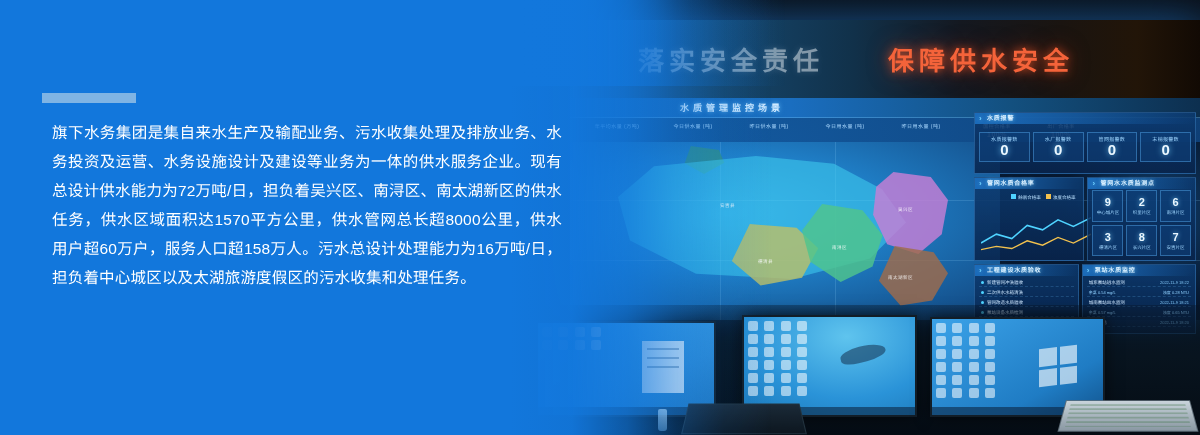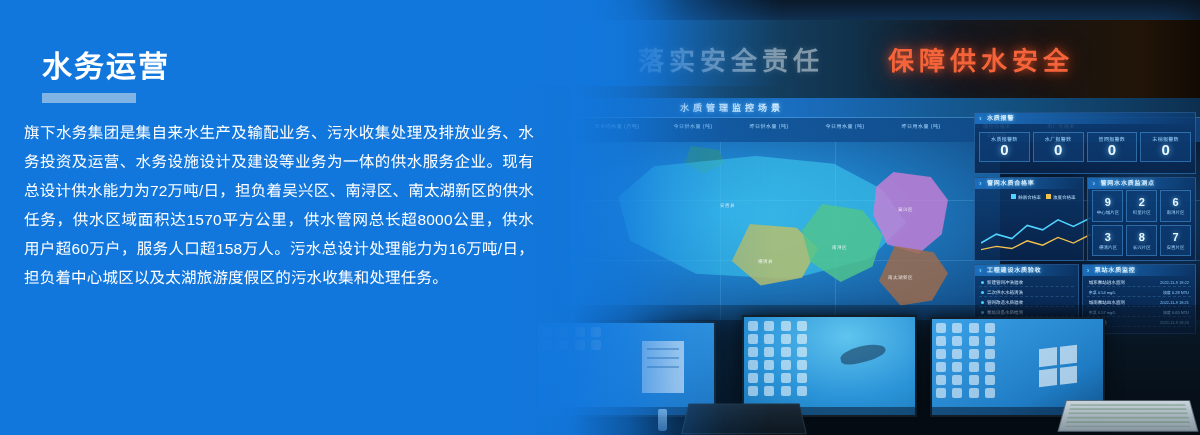--- a/index.html
+++ b/index.html
@@ -312,21 +312,21 @@
     position:absolute; left:42px; top:52px;
     font-size:30px; font-weight:700; color:#ffffff;
     letter-spacing:2px; line-height:1;
   }
   .title-rule {
     position:absolute; left:42px; top:93px;
     width:94px; height:10px;
     background:#7FB4E4;
   }
   .body {
-    position:absolute; left:24px; top:118px;
+    position:absolute; left:52px; top:118px;
     width:510px;
     font-size:15.5px; line-height:29px;
     color:#ffffff; letter-spacing:.2px;
     text-align:justify;
   }
 </style>
 </head>
 <body>
 
 <div id="stage">
@@ -597,18 +597,17 @@
       <div class="laptop"></div>
       <div class="bottle"></div>
       <div class="kb"></div>
     </div>
 
     <div class="photo-fade"></div>
     <div class="photo-fade-top"></div>
   </div>
 
   <div class="content">
-    <h1 class="title">水务运营</h1>
     <div class="title-rule"></div>
     <p class="body">旗下水务集团是集自来水生产及输配业务、污水收集处理及排放业务、水务投资及运营、水务设施设计及建设等业务为一体的供水服务企业。现有总设计供水能力为72万吨/日，担负着吴兴区、南浔区、南太湖新区的供水任务，供水区域面积达1570平方公里，供水管网总长超8000公里，供水用户超60万户，服务人口超158万人。污水总设计处理能力为16万吨/日，担负着中心城区以及太湖旅游度假区的污水收集和处理任务。</p>
   </div>
 
 </div>
 
 </body></html>

